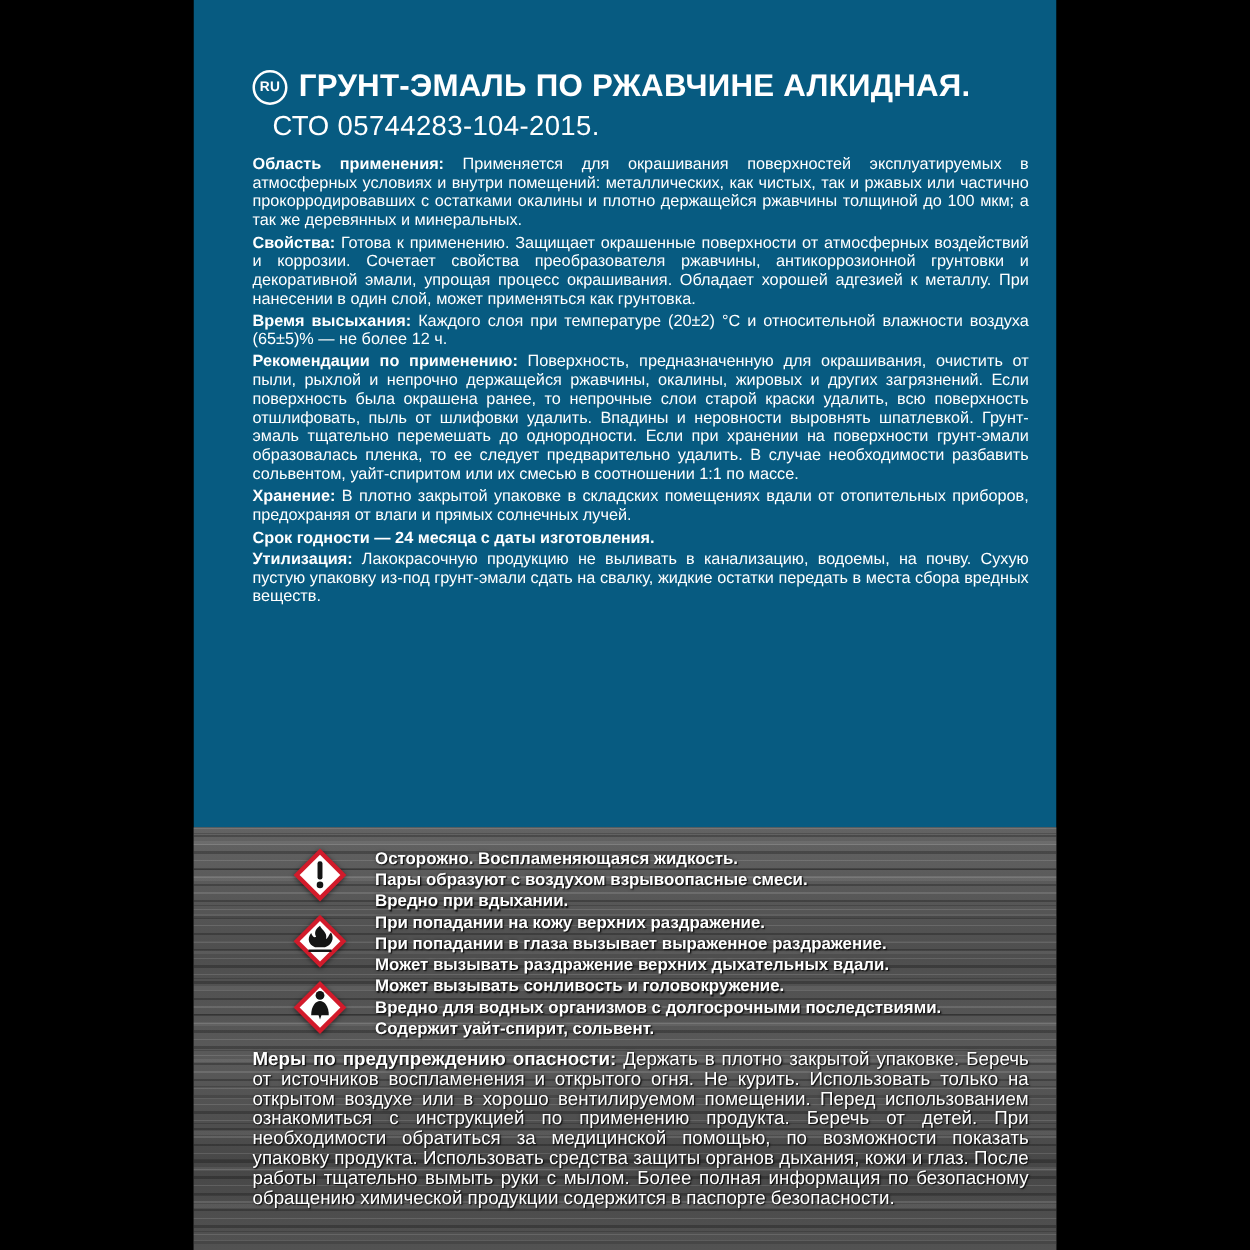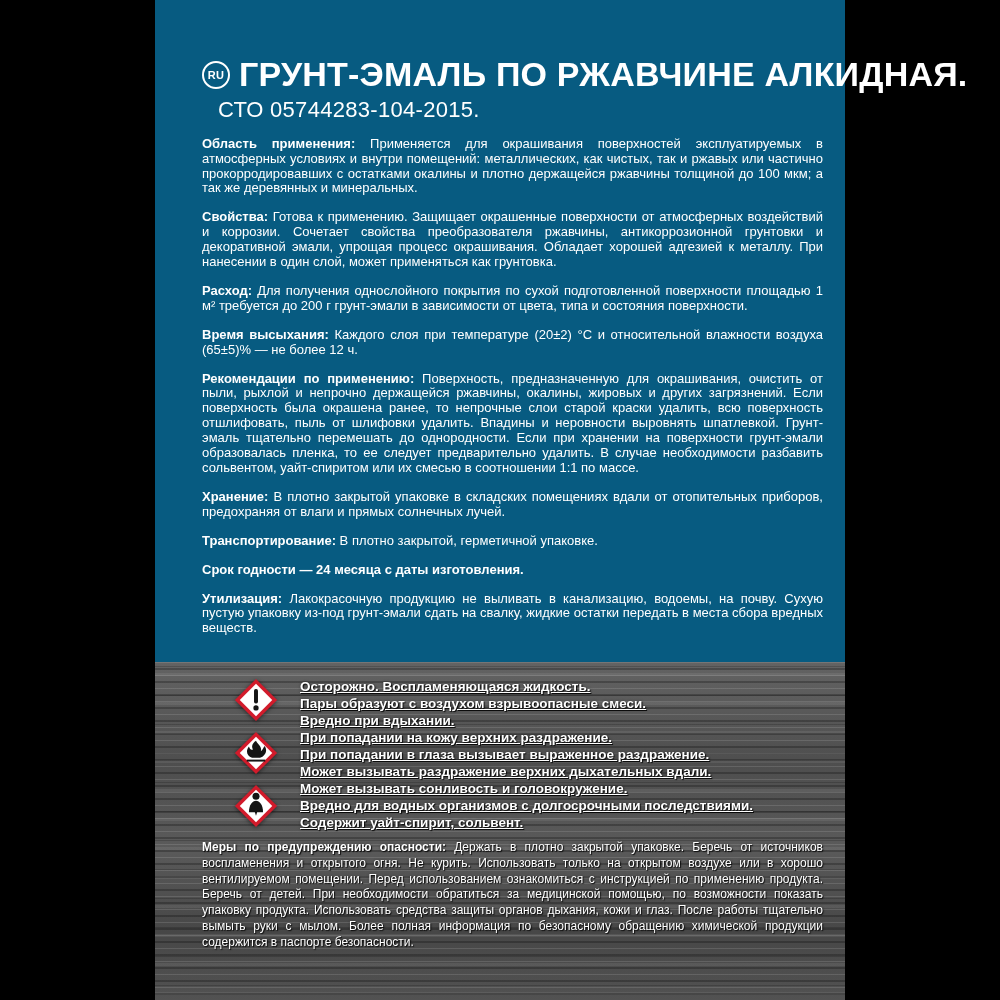--- a/index.html
+++ b/index.html
@@ -23,29 +23,29 @@
     padding:56px 22px 0 47px;
   }
   .title-row{display:flex;align-items:center;gap:9px;}
   .ru-mark{
     flex:0 0 auto;
     width:24px;height:24px;border:2px solid #fff;border-radius:50%;
     display:flex;align-items:center;justify-content:center;
     font-size:11px;font-weight:700;letter-spacing:.3px;color:#fff;
   }
   .page-title{
-    margin:0;font-size:34px;font-weight:700;letter-spacing:.2px;line-height:1.1;
+    margin:0;font-size:25px;font-weight:700;letter-spacing:.2px;line-height:1.1;
     white-space:nowrap;
   }
   .subtitle{
     margin-top:4px;font-size:22px;font-weight:400;letter-spacing:.3px;line-height:1.15;margin-left:16px;
   }
   .sections{margin-top:11px;}
   .section{
-    margin:14px 0 3px 0;
+    margin:0 0 3px 0;
     font-size:13px;line-height:14.9px;
     text-align:justify;
   }
   .sec-label{font-weight:700;}
   
   .panel-gray{
     box-sizing:border-box;
     flex:1;
     color:#fff;
     background-color:#565656;
@@ -62,25 +62,24 @@
   .picto-col{
     flex:0 0 auto;
     display:flex;flex-direction:column;gap:9px;
     padding-top:3px;
   }
   .ghs{width:44px;height:44px;display:block;filter:drop-shadow(0 1px 2px rgba(0,0,0,.55));}
   .hazard-lines{flex:1;padding-top:3px;}
   .hazard-line{
     font-size:13.5px;font-weight:700;line-height:17px;
     text-shadow:1px 1px 1px rgba(0,0,0,.85), 0 0 3px rgba(0,0,0,.45);
-    text-decoration:underline;
   }
   .precautions{
     margin:9px 22px 0 47px;
-    font-size:12px;line-height:15.8px;text-align:justify;
+    font-size:15px;line-height:15.8px;text-align:justify;
     text-shadow:1px 1px 1px rgba(0,0,0,.85), 0 0 3px rgba(0,0,0,.4);
   }
 </style>
 </head>
 <body>
 
 <div class="stage">
   <div class="label">
 
     <div class="panel-blue">
@@ -91,29 +90,27 @@
       <div class="subtitle">СТО 05744283-104-2015.</div>
 
       <div class="sections">
 
           <p class="section"><span class="sec-label">Область применения:</span> <span class="sec-text">Применяется для окрашивания поверхностей эксплуатируемых в атмосферных условиях и внутри помещений: металлических, как чистых, так и ржавых или частично прокорродировавших с остатками окалины и плотно держащейся ржавчины толщиной до 100 мкм; а так же деревянных и минеральных.</span></p>
 
           <p class="section"><span class="sec-label">Свойства:</span> <span class="sec-text">Готова к применению. Защищает окрашенные поверхности от атмосферных воздействий и коррозии. Сочетает свойства преобразователя ржавчины, антикоррозионной грунтовки и декоративной эмали, упрощая процесс окрашивания. Обладает хорошей адгезией к металлу. При нанесении в один слой, может применяться как грунтовка.</span></p>
 
 
 
-          <p class="section"><span class="sec-label">Расход:</span> <span class="sec-text">Для получения однослойного покрытия по сухой подготовленной поверхности площадью 1 м² требуется до 200 г грунт-эмали в зависимости от цвета, типа и состояния поверхности.</span></p>
 
           <p class="section"><span class="sec-label">Время высыхания:</span> <span class="sec-text">Каждого слоя при температуре (20±2) °С и относительной влажности воздуха (65±5)% — не более 12 ч.</span></p>
 
           <p class="section"><span class="sec-label">Рекомендации по применению:</span> <span class="sec-text">Поверхность, предназначенную для окрашивания, очистить от пыли, рыхлой и непрочно держащейся ржавчины, окалины, жировых и других загрязнений. Если поверхность была окрашена ранее, то непрочные слои старой краски удалить, всю поверхность отшлифовать, пыль от шлифовки удалить. Впадины и неровности выровнять шпатлевкой. Грунт-эмаль тщательно перемешать до однородности. Если при хранении на поверхности грунт-эмали образовалась пленка, то ее следует предварительно удалить. В случае необходимости разбавить сольвентом, уайт-спиритом или их смесью в соотношении 1:1 по массе.</span></p>
 
           <p class="section"><span class="sec-label">Хранение:</span> <span class="sec-text">В плотно закрытой упаковке в складских помещениях вдали от отопительных приборов, предохраняя от влаги и прямых солнечных лучей.</span></p>
 
-          <p class="section"><span class="sec-label">Транспортирование:</span> <span class="sec-text">В плотно закрытой, герметичной упаковке.</span></p>
 
           <p class="section"><span class="sec-label">Срок годности — 24 месяца с даты изготовления.</span> <span class="sec-text"></span></p>
 
           <p class="section"><span class="sec-label">Утилизация:</span> <span class="sec-text">Лакокрасочную продукцию не выливать в канализацию, водоемы, на почву. Сухую пустую упаковку из-под грунт-эмали сдать на свалку, жидкие остатки передать в места сбора вредных веществ.</span></p>
         </div>
     </div>
 
     <div class="panel-gray">
       <div class="hazard-row">
         <div class="picto-col">

